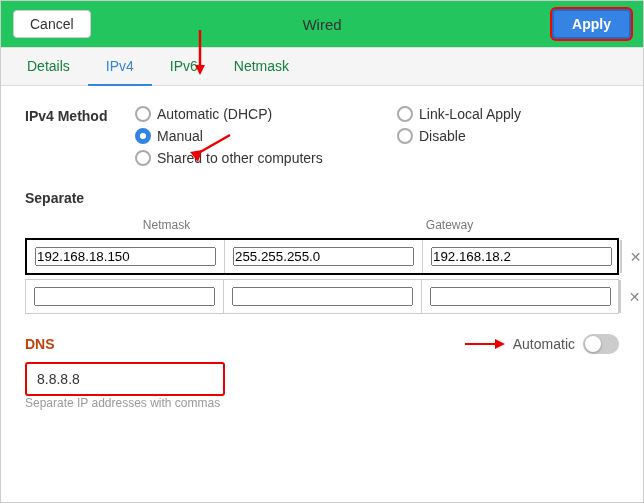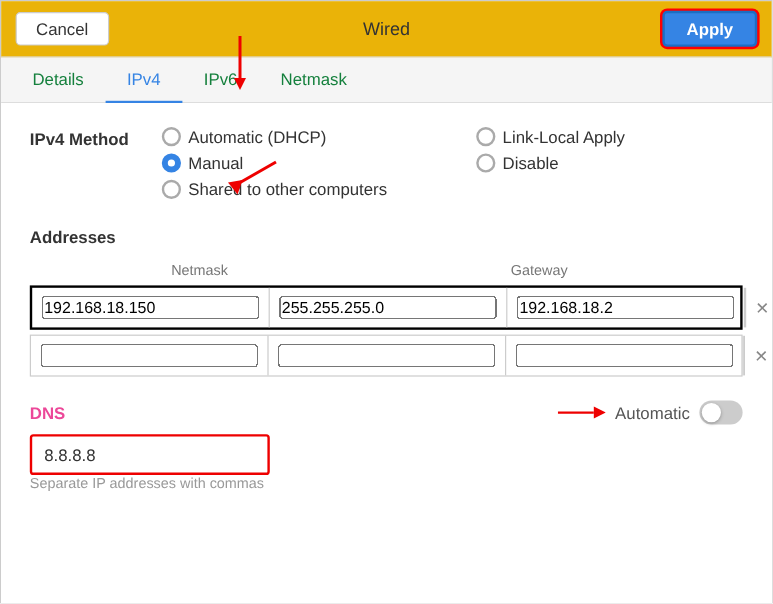--- a/index.html
+++ b/index.html
@@ -17,21 +17,21 @@
       background: #ffffff;
       border: 1px solid #ccc;
       display: flex;
       flex-direction: column;
     }
     .titlebar {
       display: flex;
       align-items: center;
       justify-content: space-between;
       padding: 8px 12px;
-      background: #eab308;
+      background: #22c55e;
       border-bottom: 1px solid #ddd;
       min-height: 46px;
     }
     .cancel-btn {
       padding: 5px 16px;
       background: #ffffff;
       border: 1px solid #ccc;
       border-radius: 4px;
       cursor: pointer;
       font-size: 14px;
@@ -178,21 +178,21 @@
     }
     .dns-header {
       display: flex;
       align-items: center;
       justify-content: space-between;
       margin-bottom: 8px;
     }
     .dns-title {
       font-weight: 700;
       font-size: 14px;
-      color: #ec4899;
+      color: #c2410c;
     }
     .dns-auto-area {
       display: flex;
       align-items: center;
       gap: 8px;
     }
     .dns-auto-label {
       font-size: 14px;
       color: #555;
     }
@@ -272,21 +272,21 @@
           <span class="radio-text">Disable</span>
         </div>
         <div class="radio-option">
           <div class="radio-circle"></div>
           <span class="radio-text">Shared to other computers</span>
         </div>
       </div>
     </div>
 
     <div>
-      <div class="section-title">Addresses</div>
+      <div class="section-title">Separate</div>
 
       <div class="col-headers">
         <div class="col-header">Netmask</div>
         <div class="col-header">Gateway</div>
         <div class="col-header-del"></div>
       </div>
 
       <div style="border: 2px solid #000000; margin-bottom: 4px;">
         <div style="display: flex;">
           <div class="cell" style="border-right: 1px solid #ccc;">

